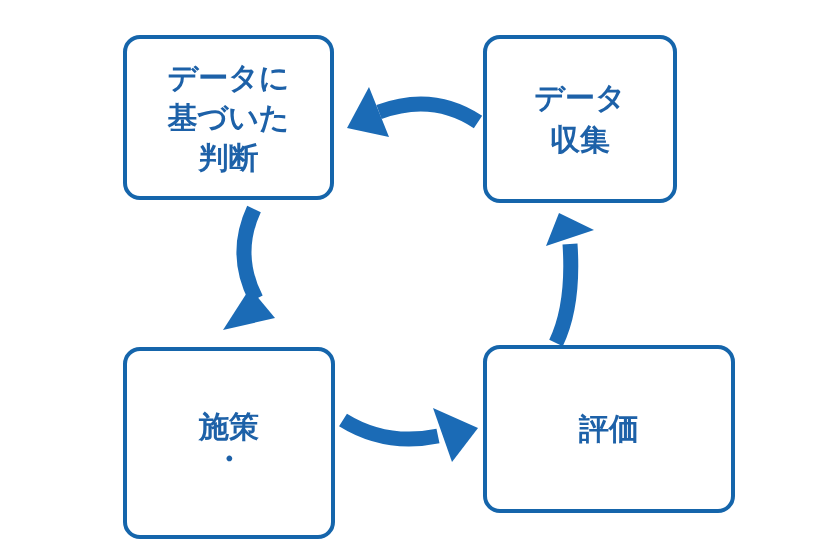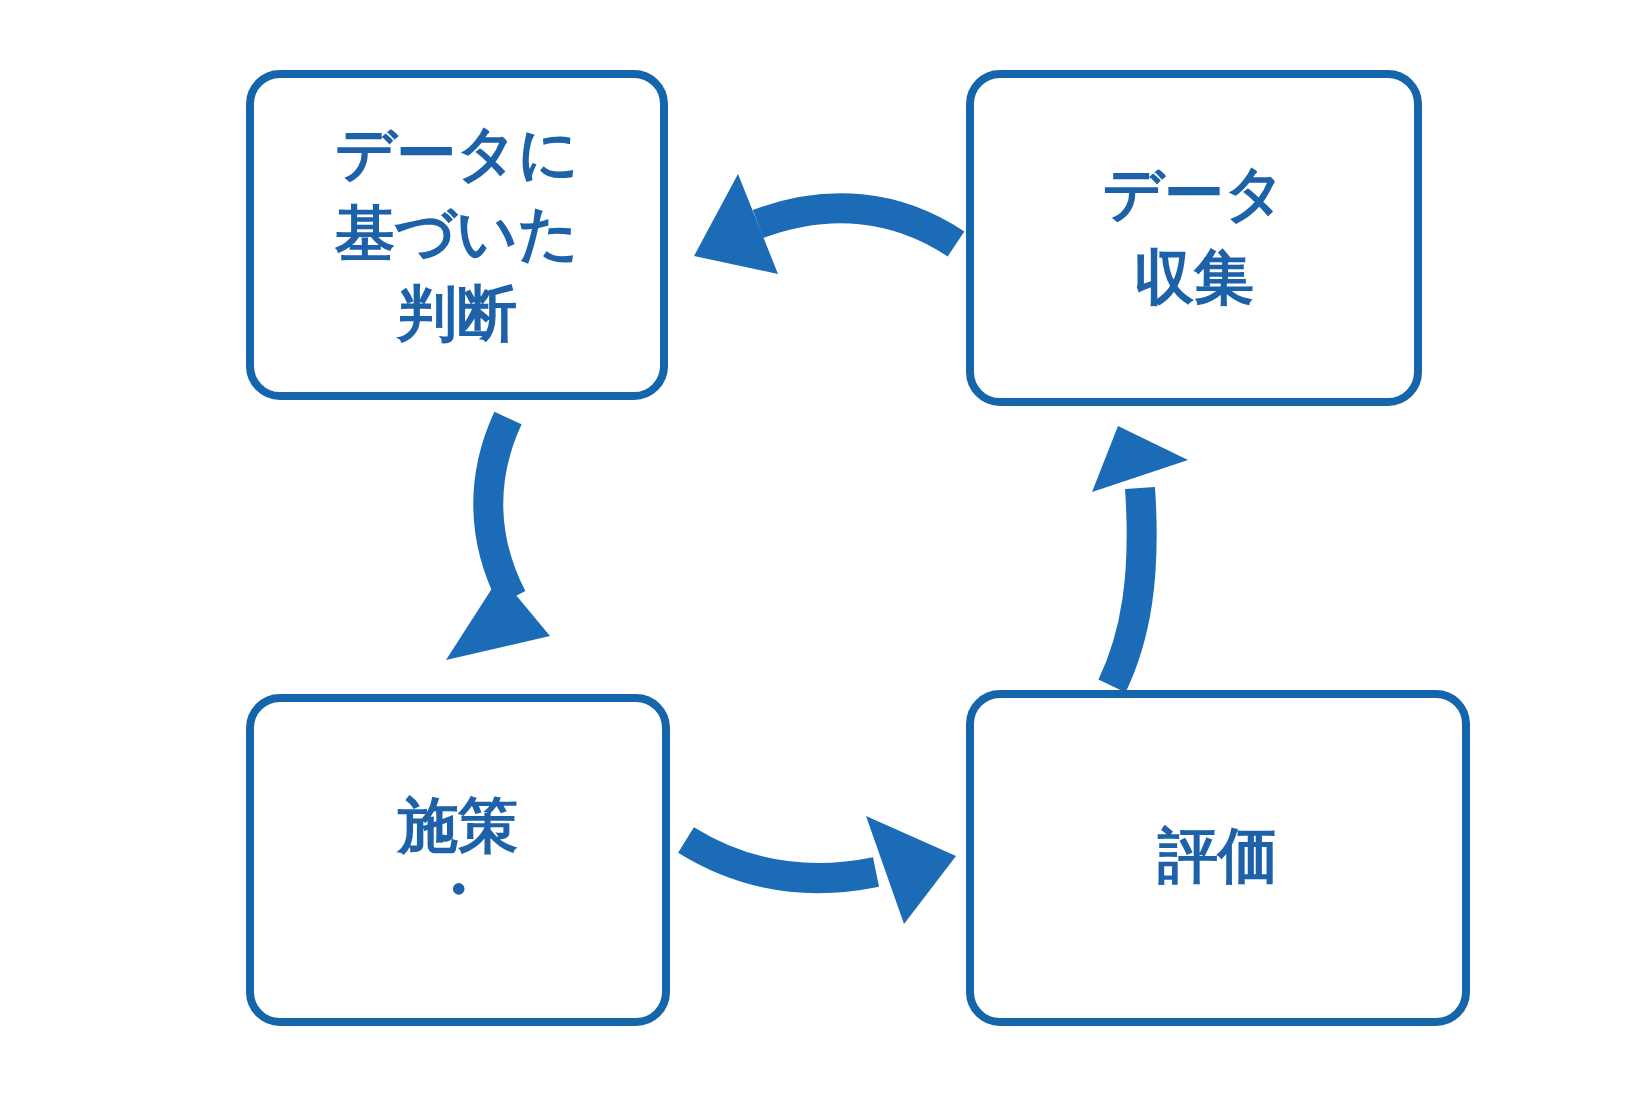--- a/index.html
+++ b/index.html
@@ -52,23 +52,23 @@
     justify-content: center;
     text-align: center;
     color: var(--text);
     font-weight: 700;
     font-size: 30px;
   }
   .node .line { display: block; }
 
   .node-judgment   { left: 123px; top: 35px;  width: 211px; height: 165px; }
   .node-judgment .line   { line-height: 40px; text-align: center; }
-  .node-collection { left: 483px; top: 35px;  width: 228px; height: 168px; }
+  .node-collection { left: 483px; top: 35px;  width: 194px; height: 168px; }
   .node-collection .line { line-height: 42px; }
-  .node-measures   { left: 123px; top: 347px; width: 212px; height: 166px; }
+  .node-measures   { left: 123px; top: 347px; width: 212px; height: 192px; }
   .node-measures .line   { line-height: 32px; }
   .node-evaluation { left: 483px; top: 345px; width: 252px; height: 168px; }
   .node-evaluation .line { line-height: 42px; }
 </style>
 </head>
 <body>
 
 <div class="canvas">
 
   <svg class="arrows" viewBox="0 0 820 548" xmlns="http://www.w3.org/2000/svg">

